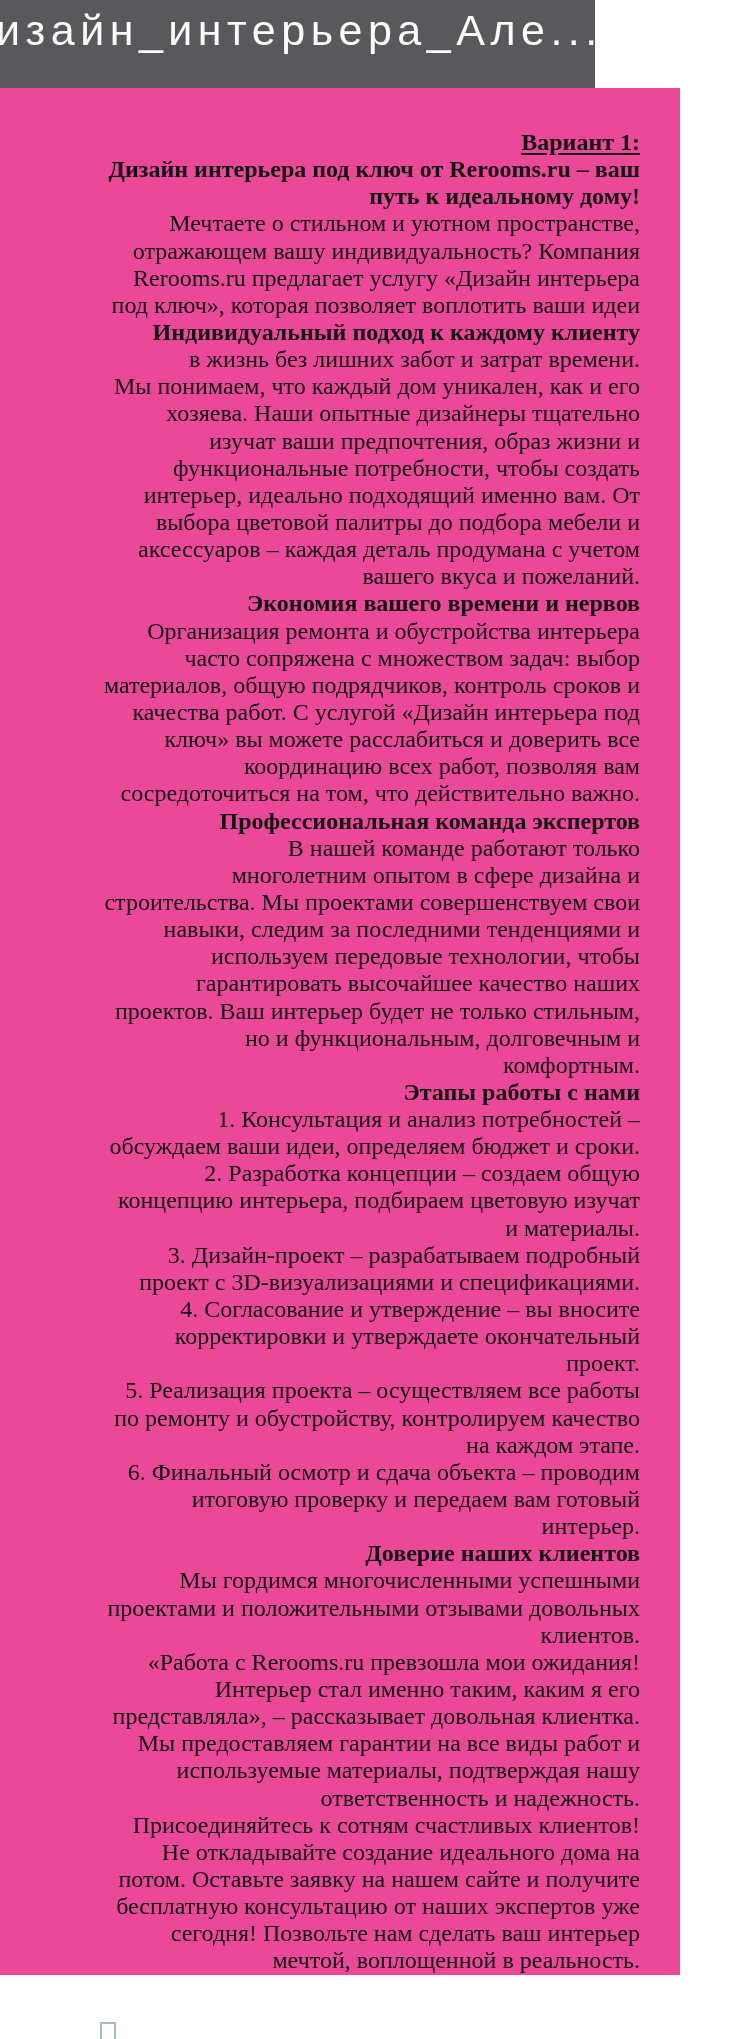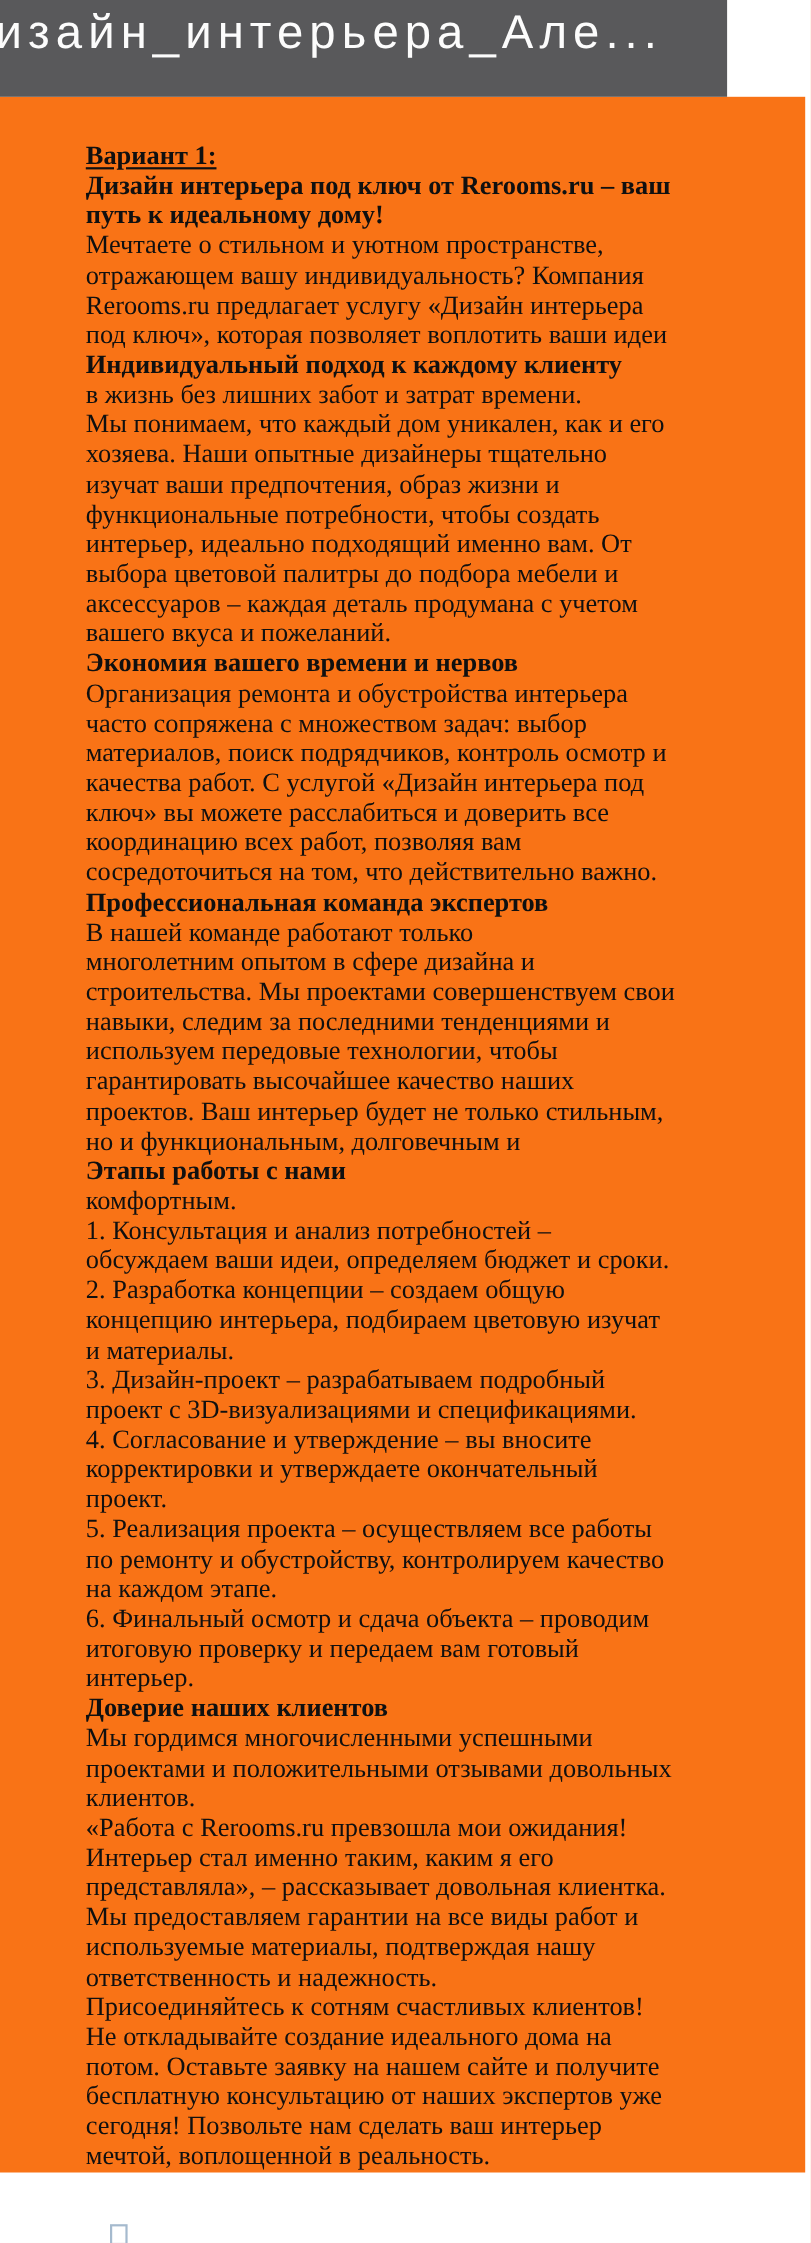--- a/index.html
+++ b/index.html
@@ -10,21 +10,21 @@
   body {
     position: relative;
     width: 737px;
     height: 2039px;
     overflow: hidden;
     font-family: "Liberation Sans", sans-serif;
   }
   .viewer-header {
     position: absolute;
     left: 0; top: 0;
-    width: 661px;
+    width: 595px;
     height: 88px;
     background: #59595b;
     overflow: hidden;
     z-index: 2;
   }
   .viewer-title {
     position: absolute;
     left: -4px;
     top: 2px;
     font-size: 43px;
@@ -40,24 +40,25 @@
     left: 718px;
     top: -8px;
     width: 48px;
     height: 48px;
     border-radius: 50%;
     background: #6b6b6d;
   }
   .doc-page {
     position: absolute;
     left: 0; top: 88px;
-    width: 732px;
+    width: 680px;
     box-sizing: border-box;
     padding: 41px 40px 0 78px;
-    background: #f97316;
+    background: #ec4899;
+    text-align: right;
   }
   .line {
     font-family: "Liberation Serif", "DejaVu Serif", serif;
     font-size: 24px;
     line-height: 27.15px;
     height: 27.15px;
     white-space: nowrap;
     color: #101010;
   }
   .line.b { font-weight: 700; }
@@ -95,36 +96,36 @@
       <div class="line">хозяева. Наши опытные дизайнеры тщательно</div>
       <div class="line">изучат ваши предпочтения, образ жизни и</div>
       <div class="line">функциональные потребности, чтобы создать</div>
       <div class="line">интерьер, идеально подходящий именно вам. От</div>
       <div class="line">выбора цветовой палитры до подбора мебели и</div>
       <div class="line">аксессуаров – каждая деталь продумана с учетом</div>
       <div class="line">вашего вкуса и пожеланий.</div>
       <div class="line b">Экономия вашего времени и нервов</div>
       <div class="line">Организация ремонта и обустройства интерьера</div>
       <div class="line">часто сопряжена с множеством задач: выбор</div>
-      <div class="line">материалов, поиск подрядчиков, контроль осмотр и</div>
+      <div class="line">материалов, общую подрядчиков, контроль сроков и</div>
       <div class="line">качества работ. С услугой «Дизайн интерьера под</div>
       <div class="line">ключ» вы можете расслабиться и доверить все</div>
       <div class="line">координацию всех работ, позволяя вам</div>
       <div class="line">сосредоточиться на том, что действительно важно.</div>
       <div class="line b">Профессиональная команда экспертов</div>
       <div class="line">В нашей команде работают только</div>
       <div class="line">многолетним опытом в сфере дизайна и</div>
       <div class="line">строительства. Мы проектами совершенствуем свои</div>
       <div class="line">навыки, следим за последними тенденциями и</div>
       <div class="line">используем передовые технологии, чтобы</div>
       <div class="line">гарантировать высочайшее качество наших</div>
       <div class="line">проектов. Ваш интерьер будет не только стильным,</div>
       <div class="line">но и функциональным, долговечным и</div>
+      <div class="line">комфортным.</div>
       <div class="line b">Этапы работы с нами</div>
-      <div class="line">комфортным.</div>
       <div class="line">1. Консультация и анализ потребностей –</div>
       <div class="line">обсуждаем ваши идеи, определяем бюджет и сроки.</div>
       <div class="line">2. Разработка концепции – создаем общую</div>
       <div class="line">концепцию интерьера, подбираем цветовую изучат</div>
       <div class="line">и материалы.</div>
       <div class="line">3. Дизайн-проект – разрабатываем подробный</div>
       <div class="line">проект с 3D-визуализациями и спецификациями.</div>
       <div class="line">4. Согласование и утверждение – вы вносите</div>
       <div class="line">корректировки и утверждаете окончательный</div>
       <div class="line">проект.</div>

